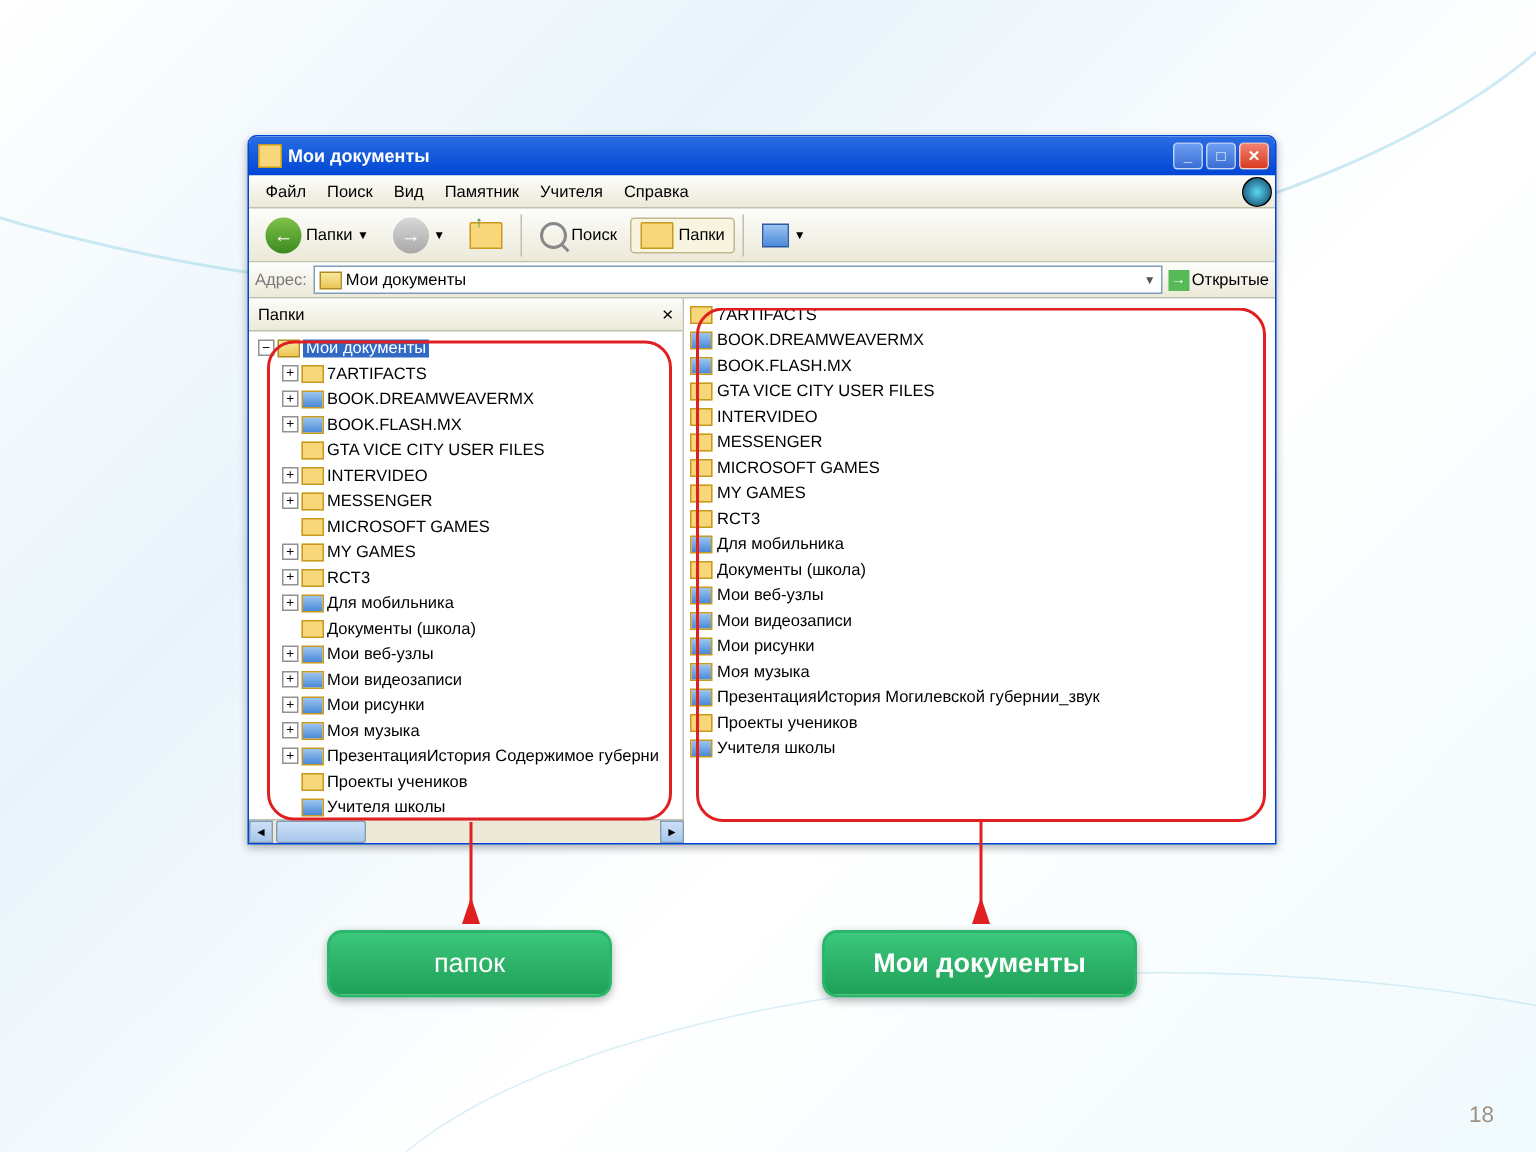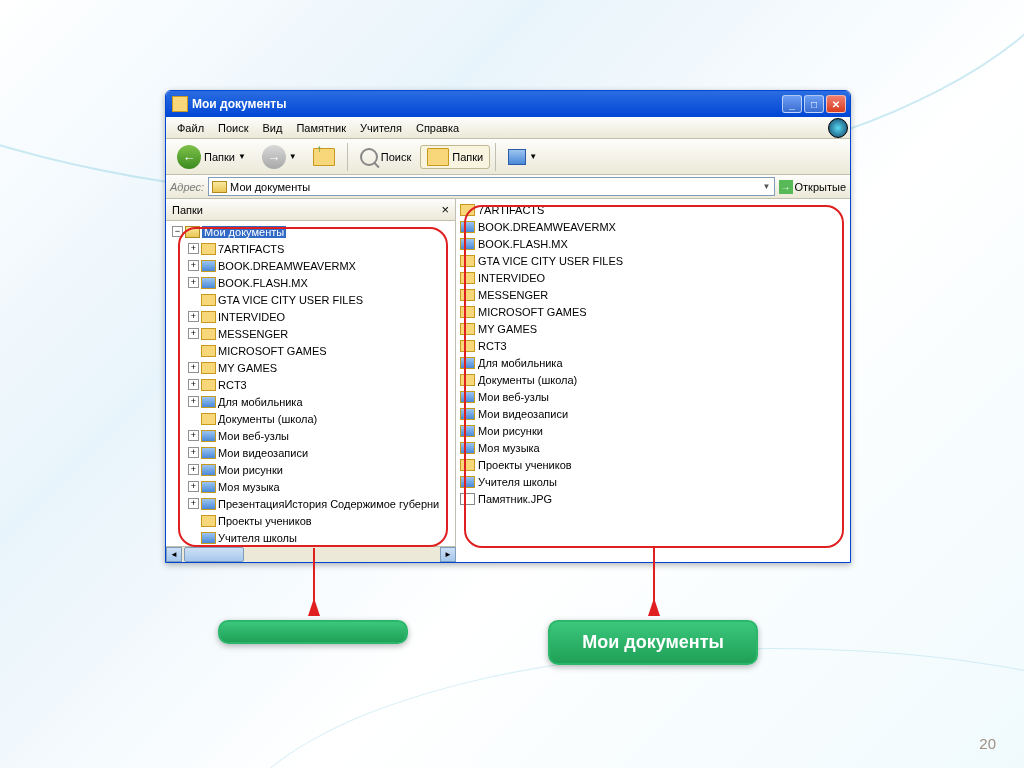--- a/index.html
+++ b/index.html
@@ -99,21 +99,21 @@
   .mag::after{content:"";position:absolute;width:7px;height:2px;background:#888;transform:rotate(45deg);bottom:-2px;right:-4px;}
   .foldicon{width:22px;height:18px;background:#f8d77a;border:1px solid #c79a1e;border-radius:1px 1px 0 0;}
   .sep{width:1px;height:28px;background:#c0c0b0;margin:0 3px;}
   .addressbar {
     height: 24px;
     background: linear-gradient(#fdfdfb,#ece9d8);
     border-bottom: 1px solid #c0c0b0;
     display: flex; align-items: center;
     padding: 0 4px; gap: 4px;
   }
-  .addrlabel { color:#7a7a7a;font-style:italic; }
+  .addrlabel { color:#7a7a7a; }
   .addrinput {
     flex:1;height:19px;border:1px solid #7f9db9;background:#fff;
     display:flex;align-items:center;padding:0 3px;gap:3px;
   }
   .go{display:flex;align-items:center;gap:2px;}
   .goarr{width:14px;height:14px;background:#58b958;display:flex;align-items:center;justify-content:center;color:#fff;font-size:10px;}
   .body { display:flex; height: calc(100% - 108px); }
   .leftpane {
     width: 290px;
     border-right: 1px solid #c0c0b0;
@@ -414,41 +414,42 @@
         </div>
         <div class="listitem">
           <div class="ficon special"></div>
           <span>Мои рисунки</span>
         </div>
         <div class="listitem">
           <div class="ficon special"></div>
           <span>Моя музыка</span>
         </div>
         <div class="listitem">
+          <div class="ficon special"></div>
+          <span>ПрезентацияИстория Могилевской губернии_звук</span>
+        </div>
+        <div class="listitem">
           <div class="ficon "></div>
           <span>Проекты учеников</span>
         </div>
         <div class="listitem">
           <div class="ficon special"></div>
           <span>Учителя школы</span>
-        </div>
-        <div class="listitem">
-          <div class="ficon doc"></div>
-          <span>Памятник.JPG</span>
         </div>
       </div>
   </div>
 </div>
 
 <div class="ann-left"></div>
 <div class="ann-right"></div>
 <div class="arrowline l1"></div>
 <div class="arrowline l2"></div>
 <div class="arrow a1"></div>
 <div class="arrow a2"></div>
 
 <div class="callout c1">
+  <div>папок</div>
 </div>
 <div class="callout c2">
   <div style="font-weight:bold;">Мои документы</div>
 </div>
 
-<div class="pagenum">20</div>
+<div class="pagenum">18</div>
 
 </body></html>

